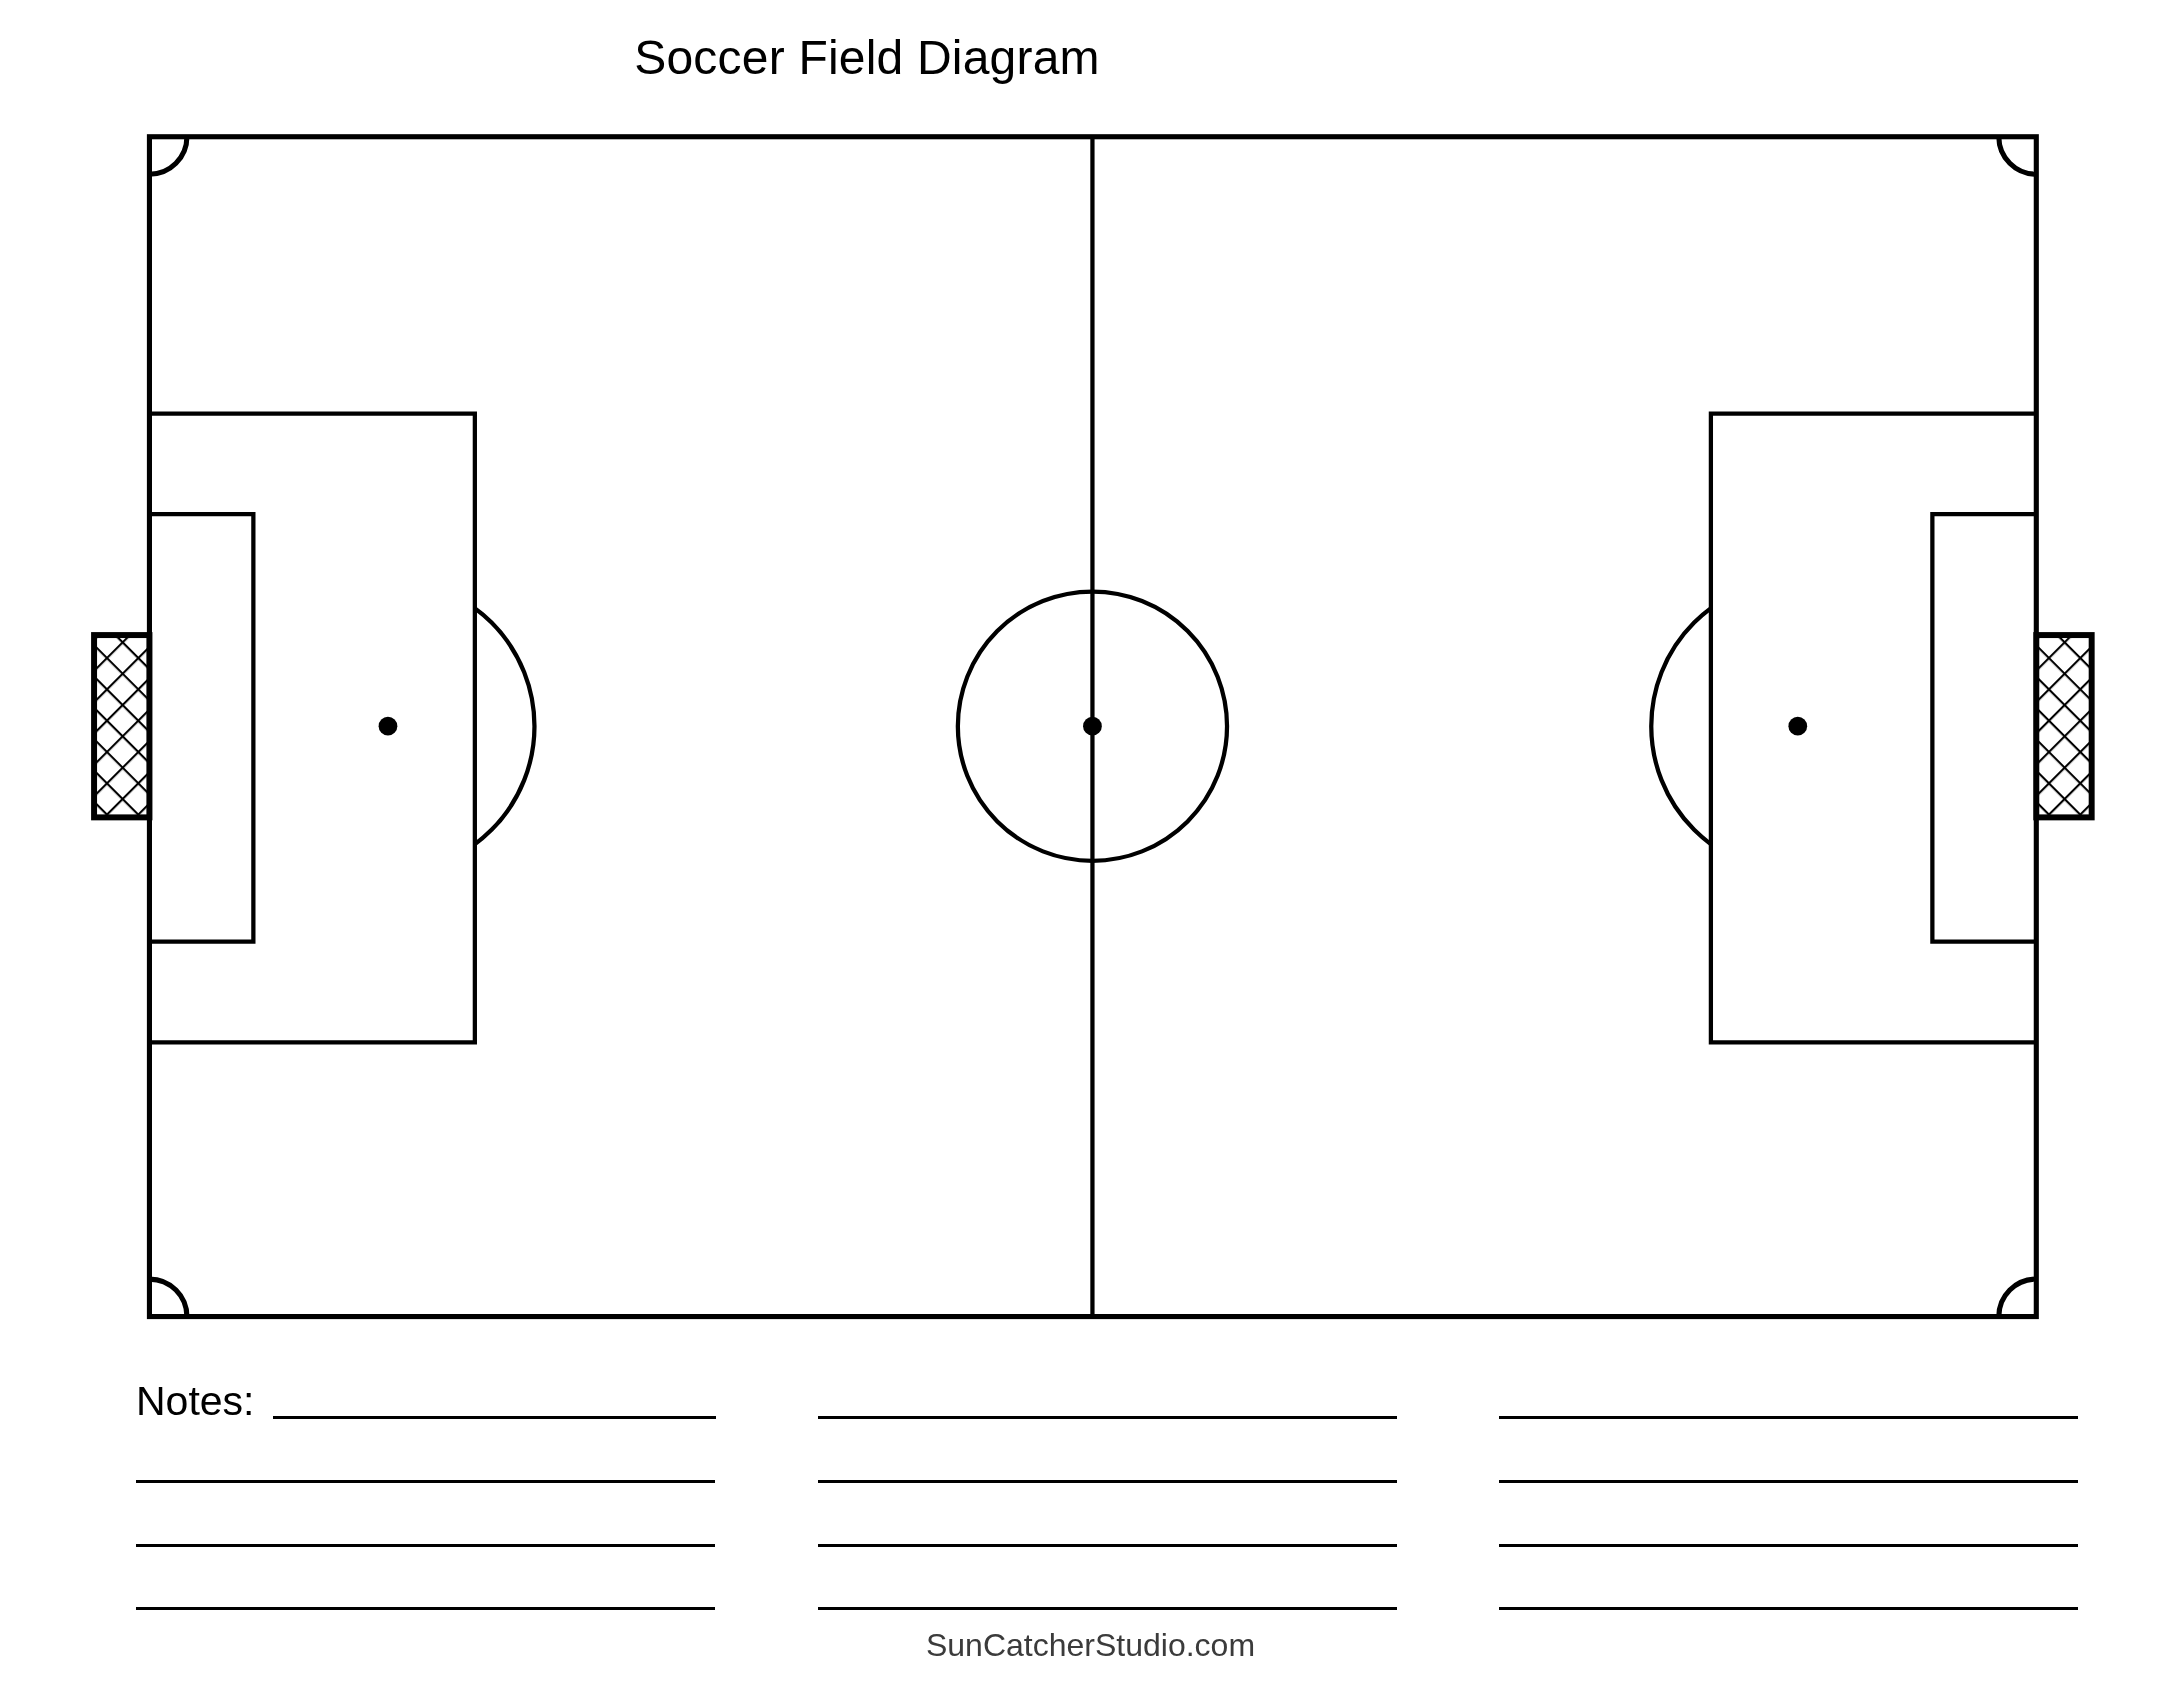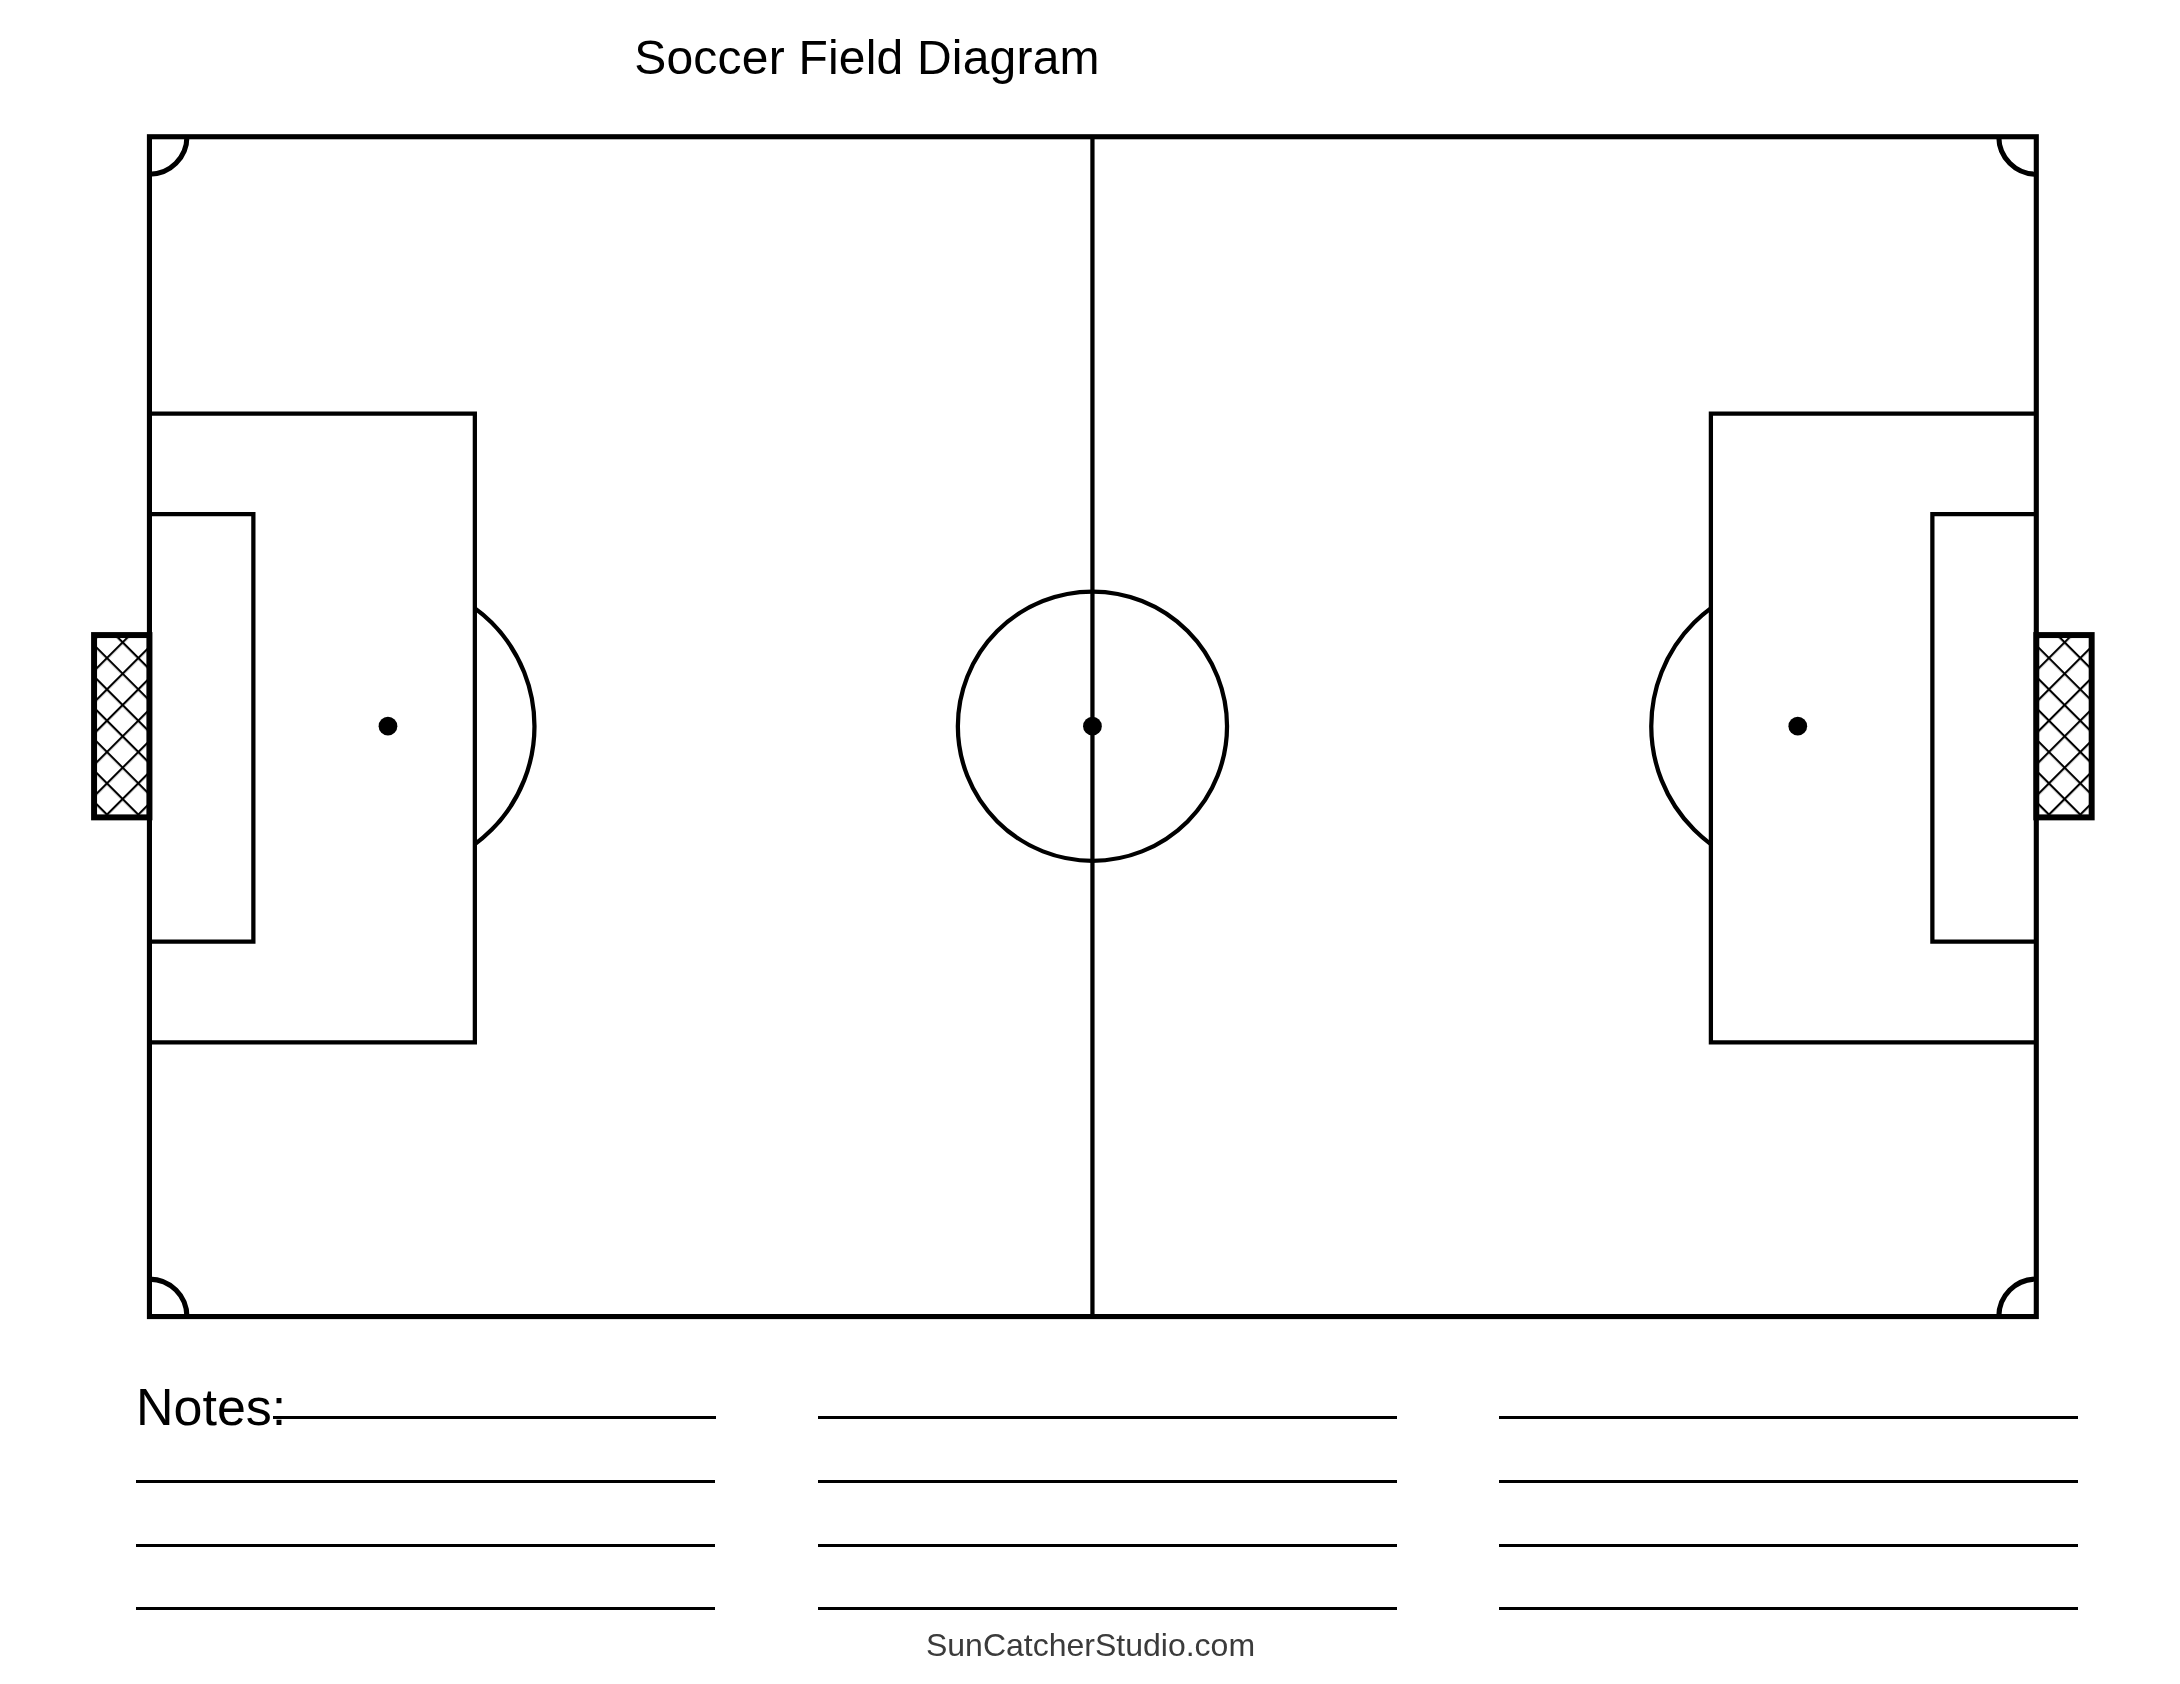--- a/index.html
+++ b/index.html
@@ -54,21 +54,21 @@
     position: absolute;
     top: 1380px;
     left: 0;
     width: 2181px;
     height: 230px;
   }
   .notes-label {
     position: absolute;
     left: 136px;
     top: 0.9px;
-    font-size: 52px;
+    font-size: 41px;
     line-height: 1;
     font-family: "Liberation Sans", sans-serif;
     color: #000000;
     white-space: nowrap;
   }
   .note-line {
     position: absolute;
     height: 0;
     border-top: 3.4px solid #000000;
   }

